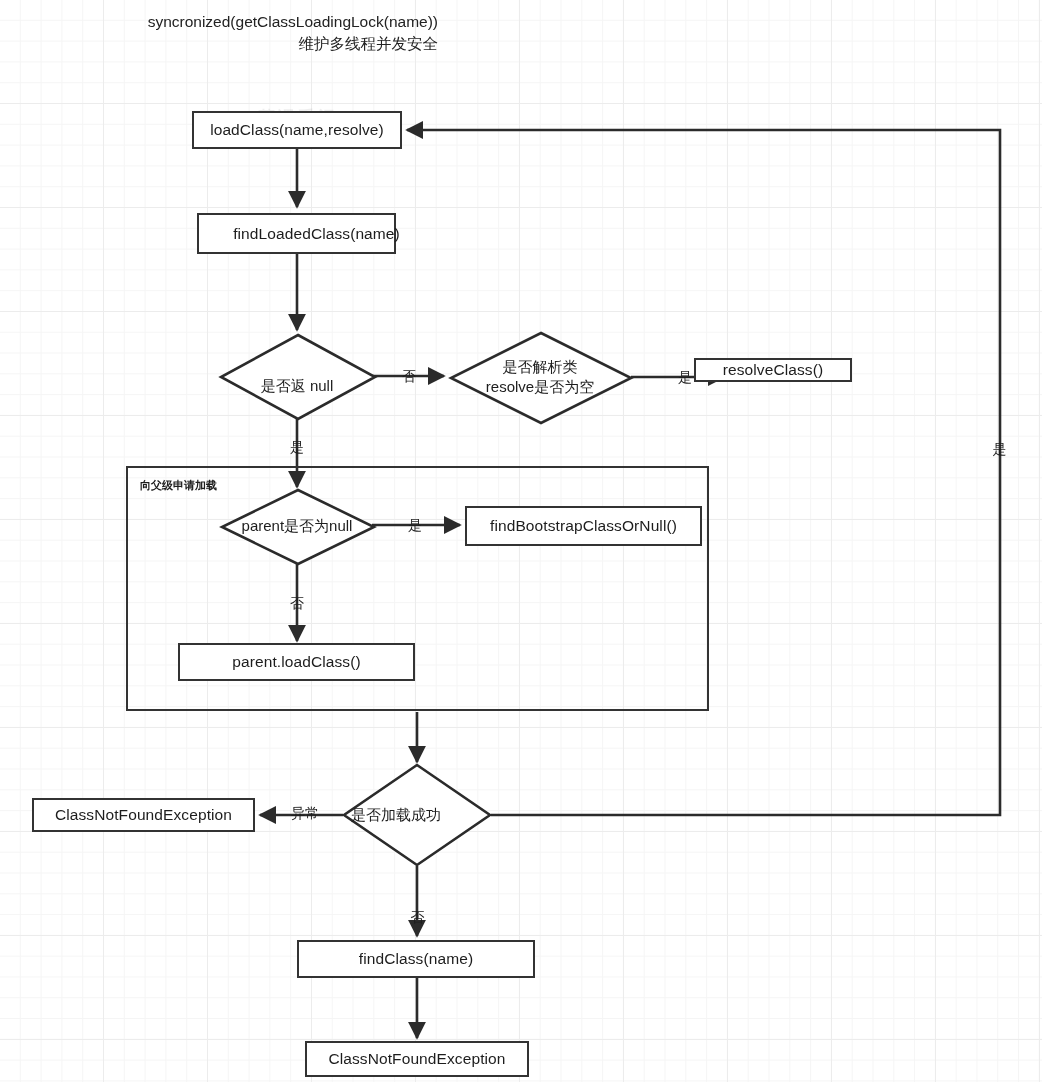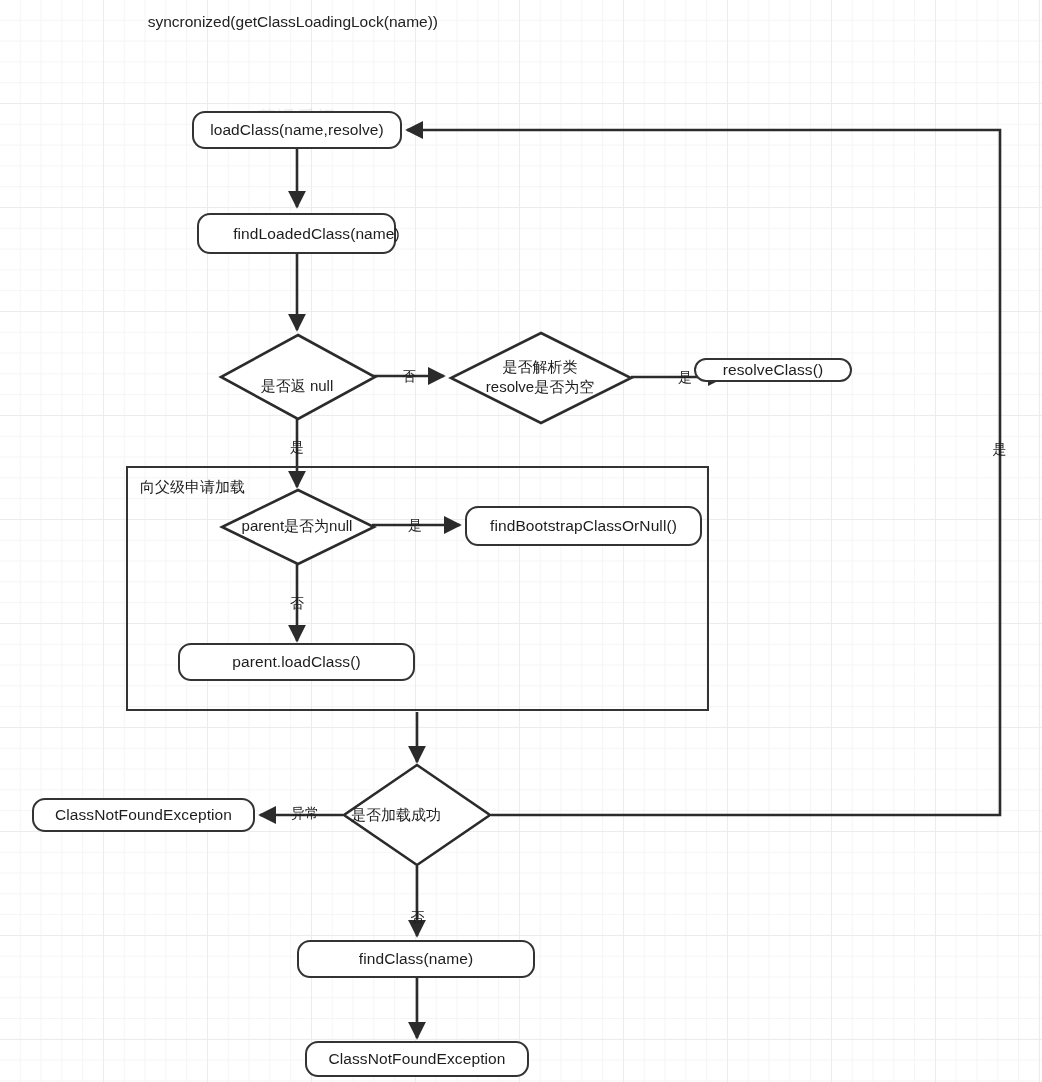--- a/index.html
+++ b/index.html
@@ -36,43 +36,43 @@
     pointer-events: none;
   }
   .node {
     position: absolute;
     box-sizing: border-box;
     display: flex;
     align-items: center;
     justify-content: center;
     text-align: left;
     color: #1d1d1d;
-    border-radius: 13px;
   }
   .box {
     background: #ffffff;
     border: 2.5px solid #333333;
   }
   .box-label {
     font-size: 15.5px;
     line-height: 1.25;
     letter-spacing: 0.1px;
     white-space: nowrap;
   }
   .group-box {
     position: absolute;
     box-sizing: border-box;
     background: transparent;
     border: 2.5px solid #333333;
   }
   .group-title {
     position: absolute;
-    font-size: 15px;
-    color: #1d1d1d;
-    white-space: nowrap;
+    font-size: 11px;
+    color: #1d1d1d;
+    white-space: nowrap;
+    font-weight: bold;
   }
   .diamond-label {
     position: absolute;
     font-size: 15px;
     line-height: 1.35;
     color: #1d1d1d;
     text-align: center;
     white-space: nowrap;
     transform: translate(-50%, -50%);
   }
@@ -139,21 +139,21 @@
       <path d="M 343 815 L 260 815" marker-end="url(#arrow)"></path>
 
       <path d="M 417 866 L 417 936" marker-end="url(#arrow)"></path>
 
       <path d="M 417 978 L 417 1038" marker-end="url(#arrow)"></path>
 
       <path d="M 491 815 L 1000 815 L 1000 130 L 407 130" marker-end="url(#arrow)"></path>
     </g>
   </svg>
 
-  <div id="title-block" style="left:133px; top:11px; width:305px;"><div>syncronized(getClassLoadingLock(name))</div></div>
+  <div id="title-block" style="left:133px; top:11px; width:305px;"><div>syncronized(getClassLoadingLock(name))</div><div>维护多线程并发安全</div></div>
 
   <div id="watermark" style="left:298px; top:117px;">慕课手记</div>
 
   <div class="node box" style="left:192px; top:111px; width:210px; height:38px;">
     <span class="box-label">loadClass(name,resolve)</span>
   </div>
 
   <div class="node box" style="left:197px; top:213px; width:199px; height:41px;padding-left:40px;">
     <span class="box-label">findLoadedClass(name)</span>
   </div>

